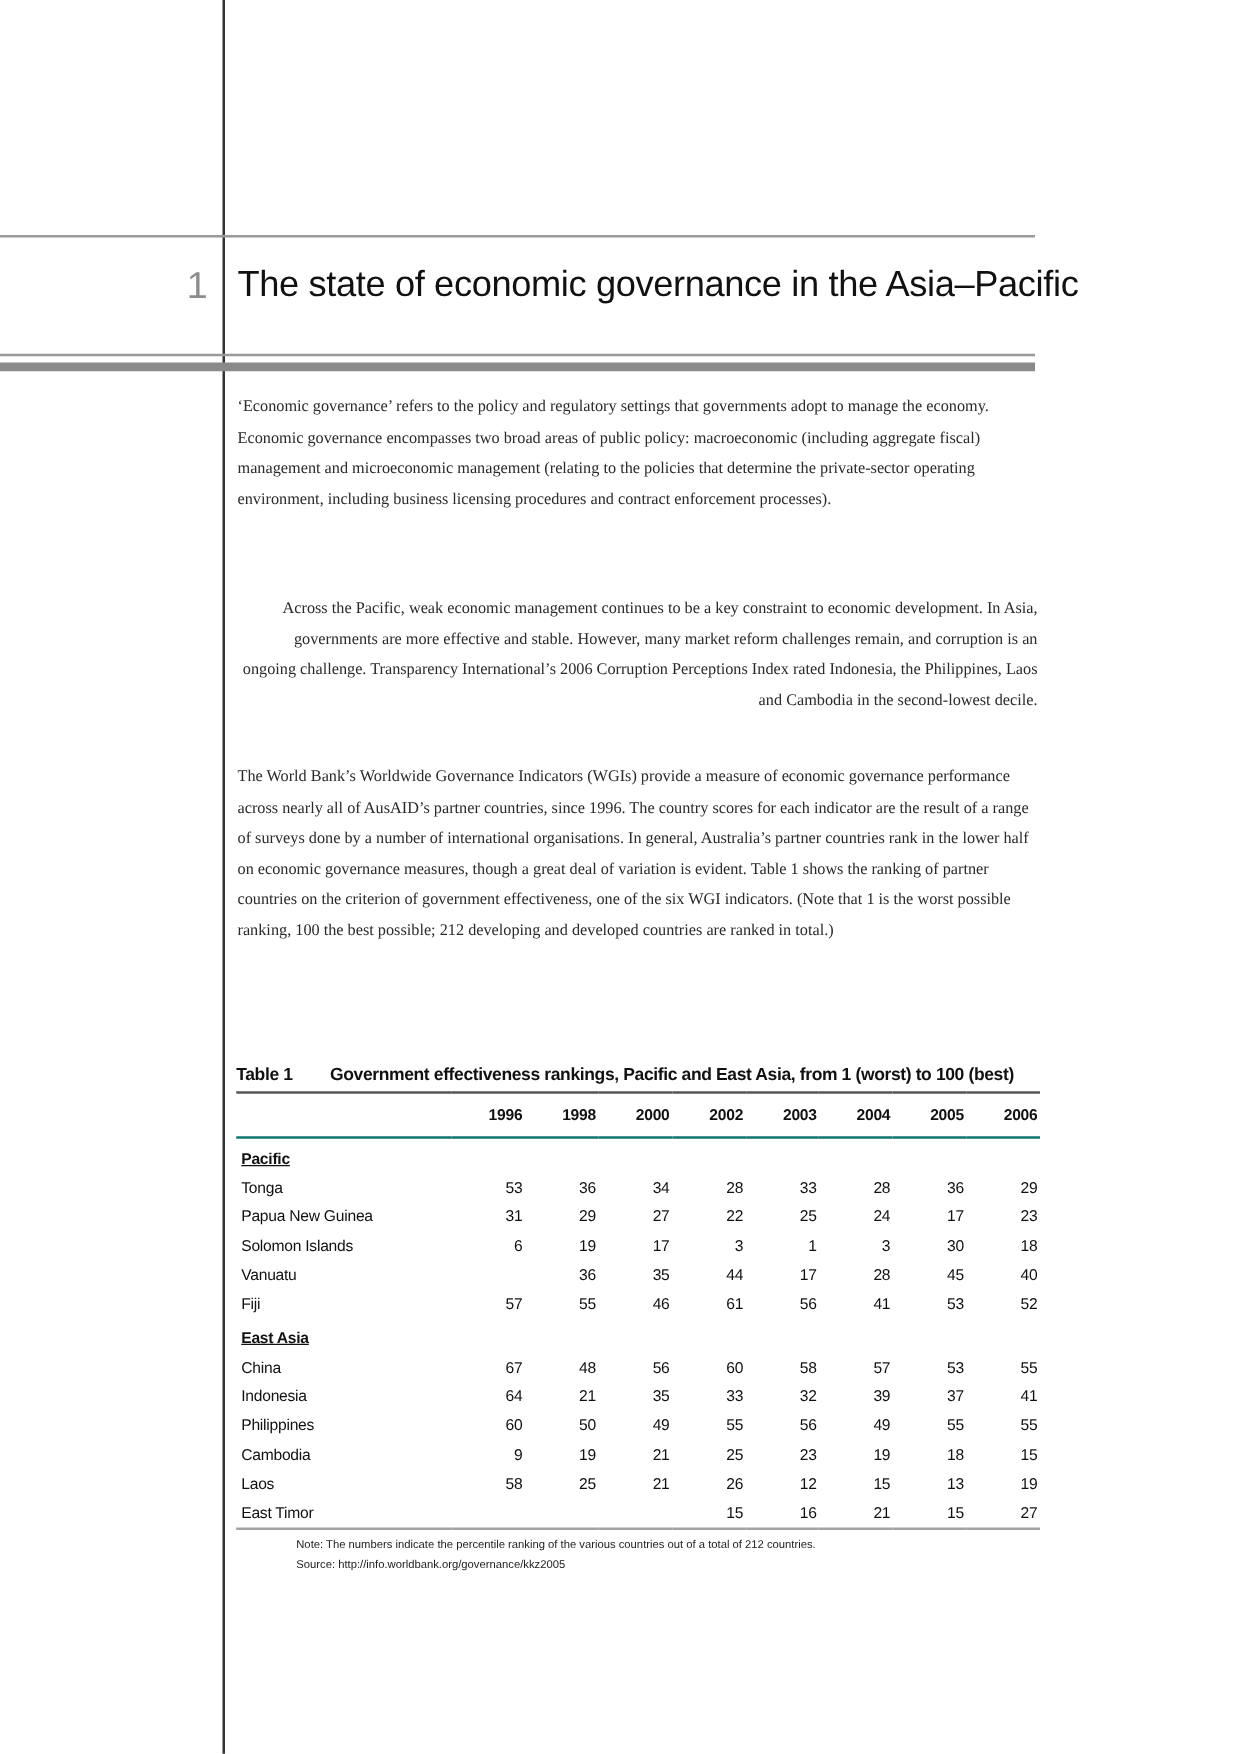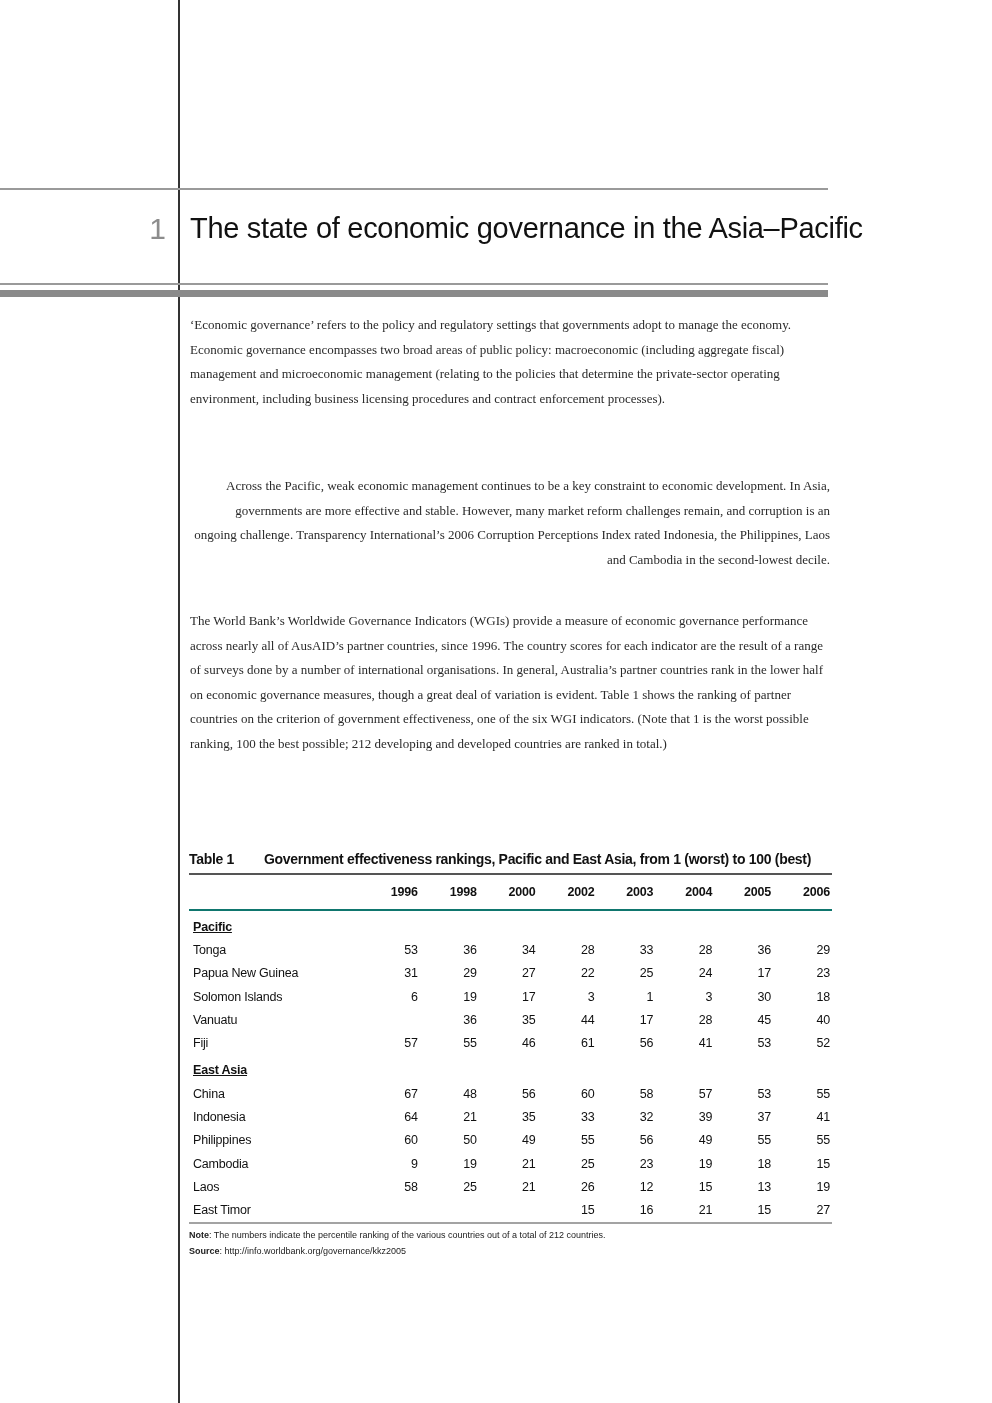--- a/index.html
+++ b/index.html
@@ -23,21 +23,21 @@
   .caption .num { width: 75px; }
   table { border-collapse: collapse; width: 643px; font-size: 12.5px; color: #111; letter-spacing: -0.2px; }
   thead tr { border-top: 2px solid #555; border-bottom: 2px solid #0f766e; }
   thead th { font-weight: bold; height: 34px; text-align: right; padding: 0 2px 0 0; }
   thead th.first { text-align: left; width: 170px; }
   tbody td { height: 23.3px; padding: 0 2px 0 0; text-align: right; }
   tbody td.label { text-align: left; padding-left: 4px; }
   tr.group td { font-weight: bold; text-align: left; padding-left: 4px; padding-top: 4px; text-decoration: underline; }
   tbody tr.last { border-bottom: 2px solid #a3a3a3; }
   .notes { font-size: 9px; color: #222; margin-top: 3px; line-height: 16px; }
-  .notes b { font-weight: bold; }
+  .notes b { font-weight: normal; margin-left: 48px; }
 </style>
 </head>
 <body>
 
 <div class="vline"></div>
 <div class="rule-top"></div>
 <div class="rule-bot"></div>
 <div class="bar"></div>
 
 <div class="chap-num">1</div>

